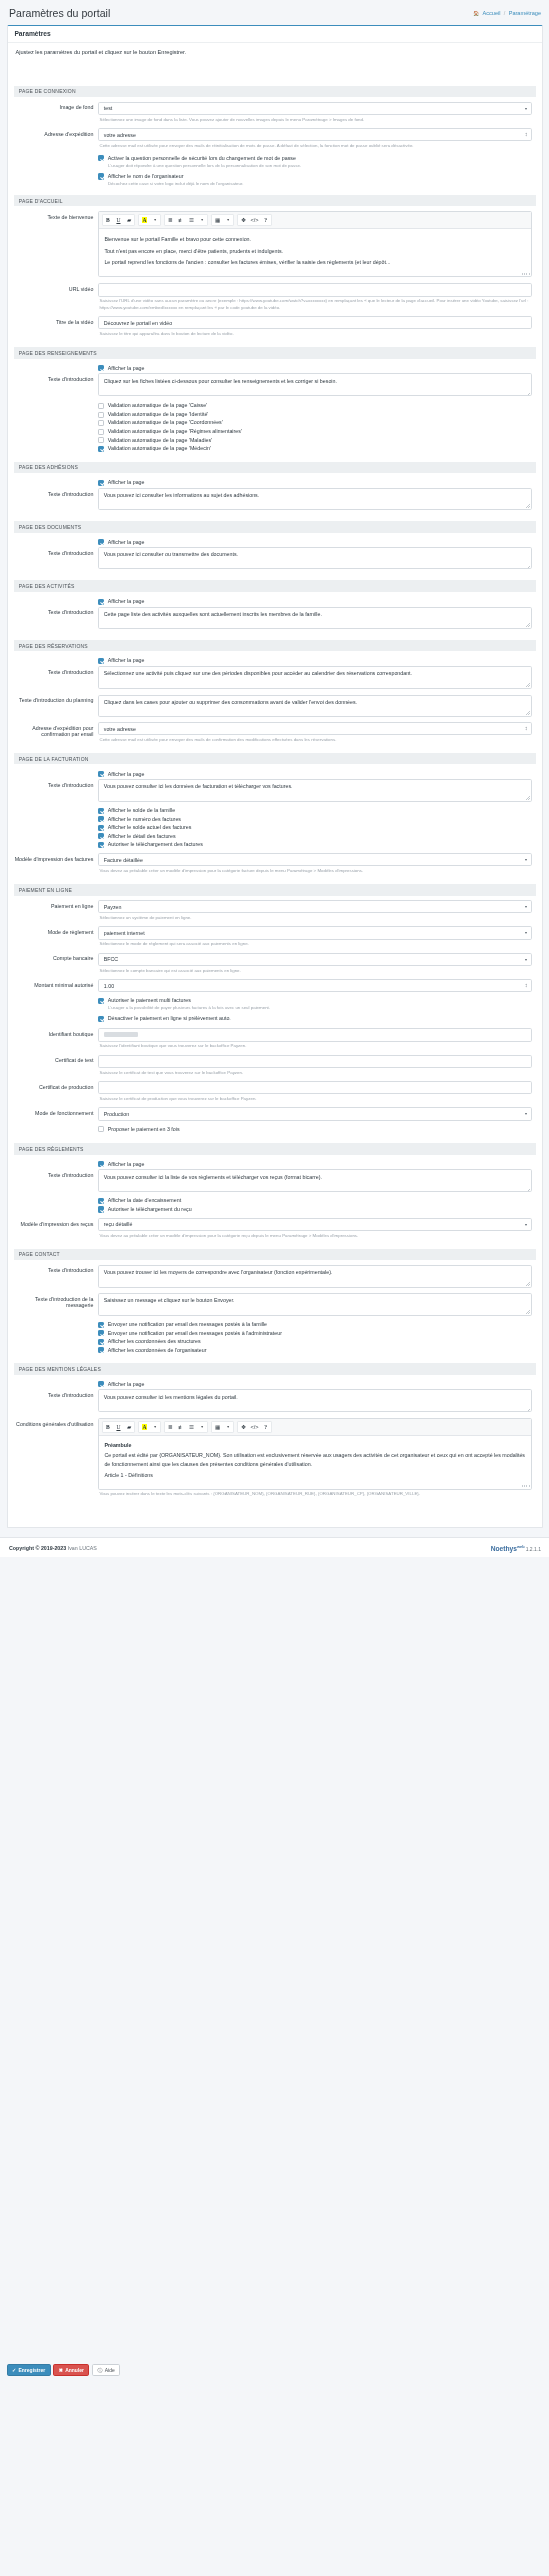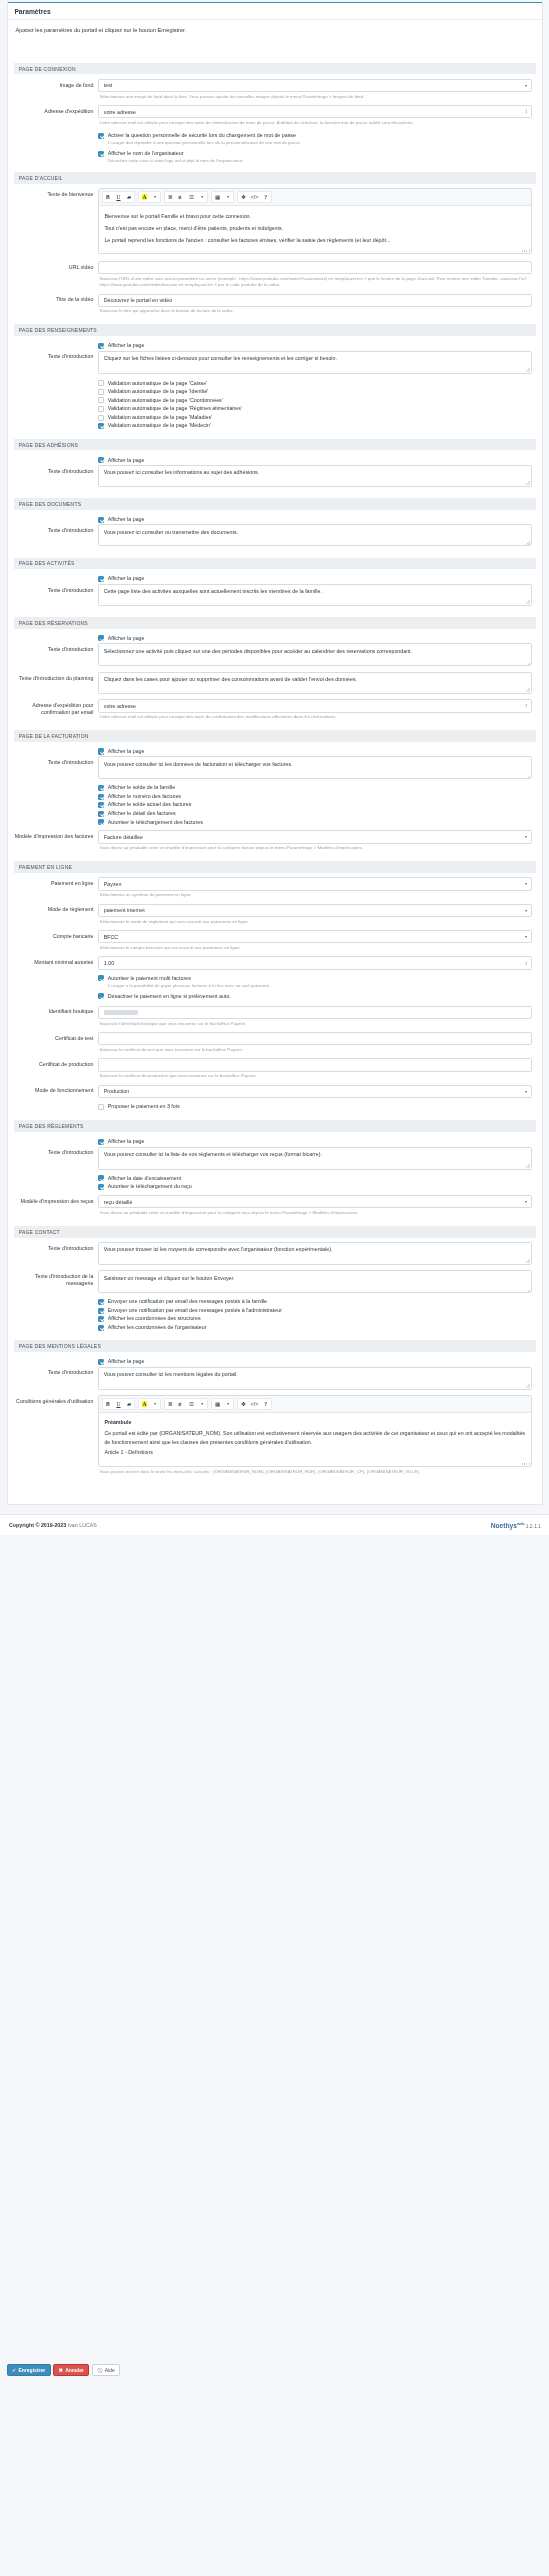--- a/index.html
+++ b/index.html
@@ -195,20 +195,29 @@
   .brand sup { font-size:3.9px; }
   .brand .ver { color:#6c757d; font-weight:normal; font-size:5px; margin-left:1.1px;}
 
   .spacer-lg { height:15.6px; }
 </style>
 </head>
 <body>
 
 <div class="page-wrap">
 
+  <div class="content-header">
+    <div class="page-title">Paramètres du portail</div>
+    <div class="breadcrumb">
+      <span class="home-ic">🏠</span>
+      <a href="#">Accueil</a>
+      <span class="sep">/</span>
+      <a href="#">Paramétrage</a>
+    </div>
+  </div>
 
   <div class="card">
     <div class="card-header">Paramètres</div>
     <div class="card-body">
 
       <div class="intro">Ajustez les paramètres du portail et cliquez sur le bouton Enregistrer.</div>
       <div class="spacer-lg"></div>
 
       <div class="section-bar">PAGE DE CONNEXION</div>
 

